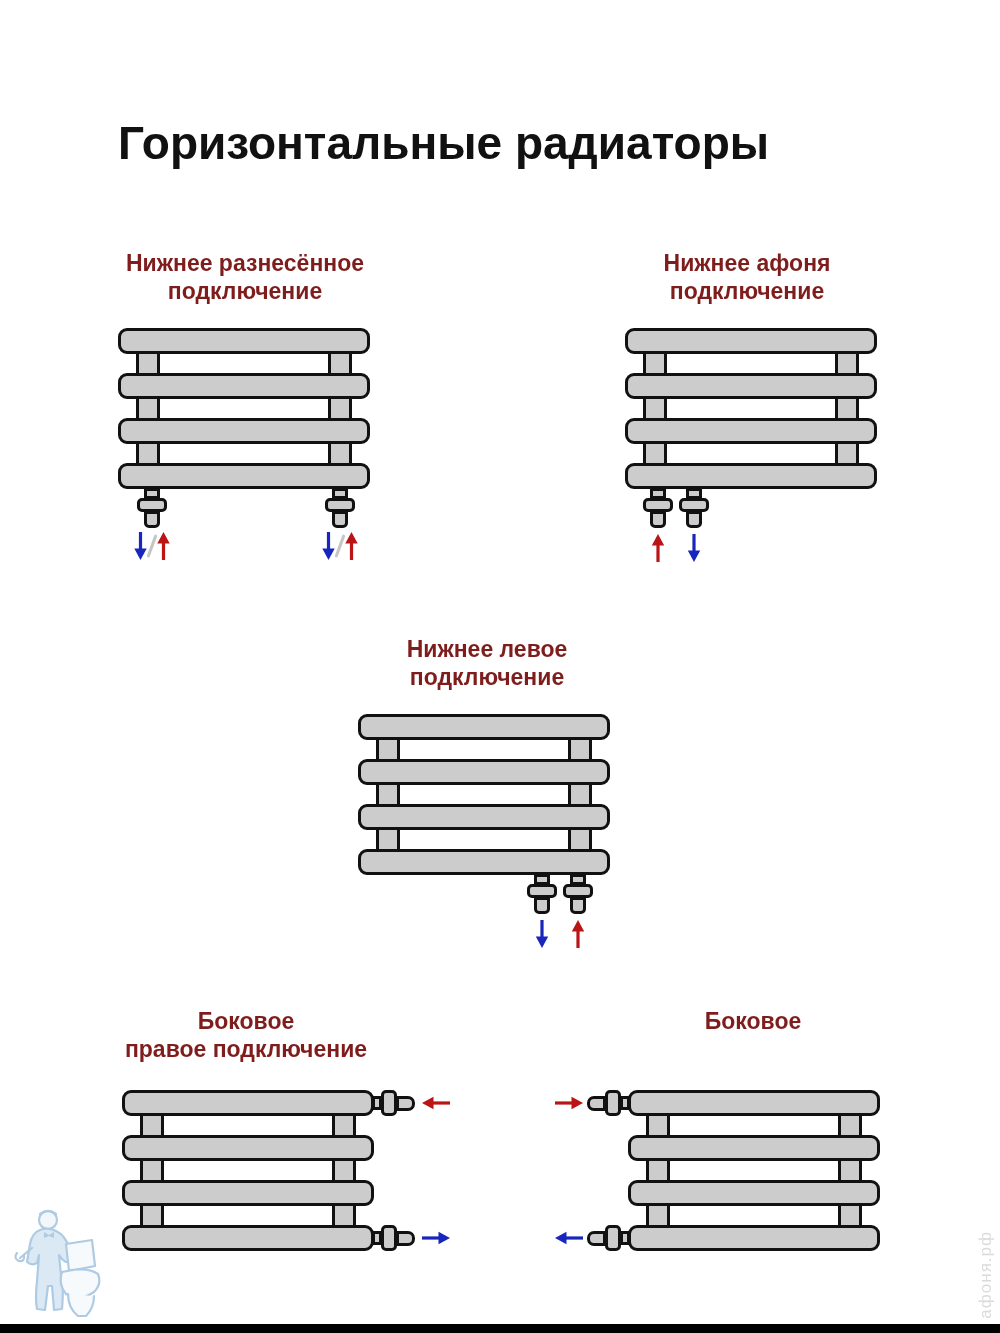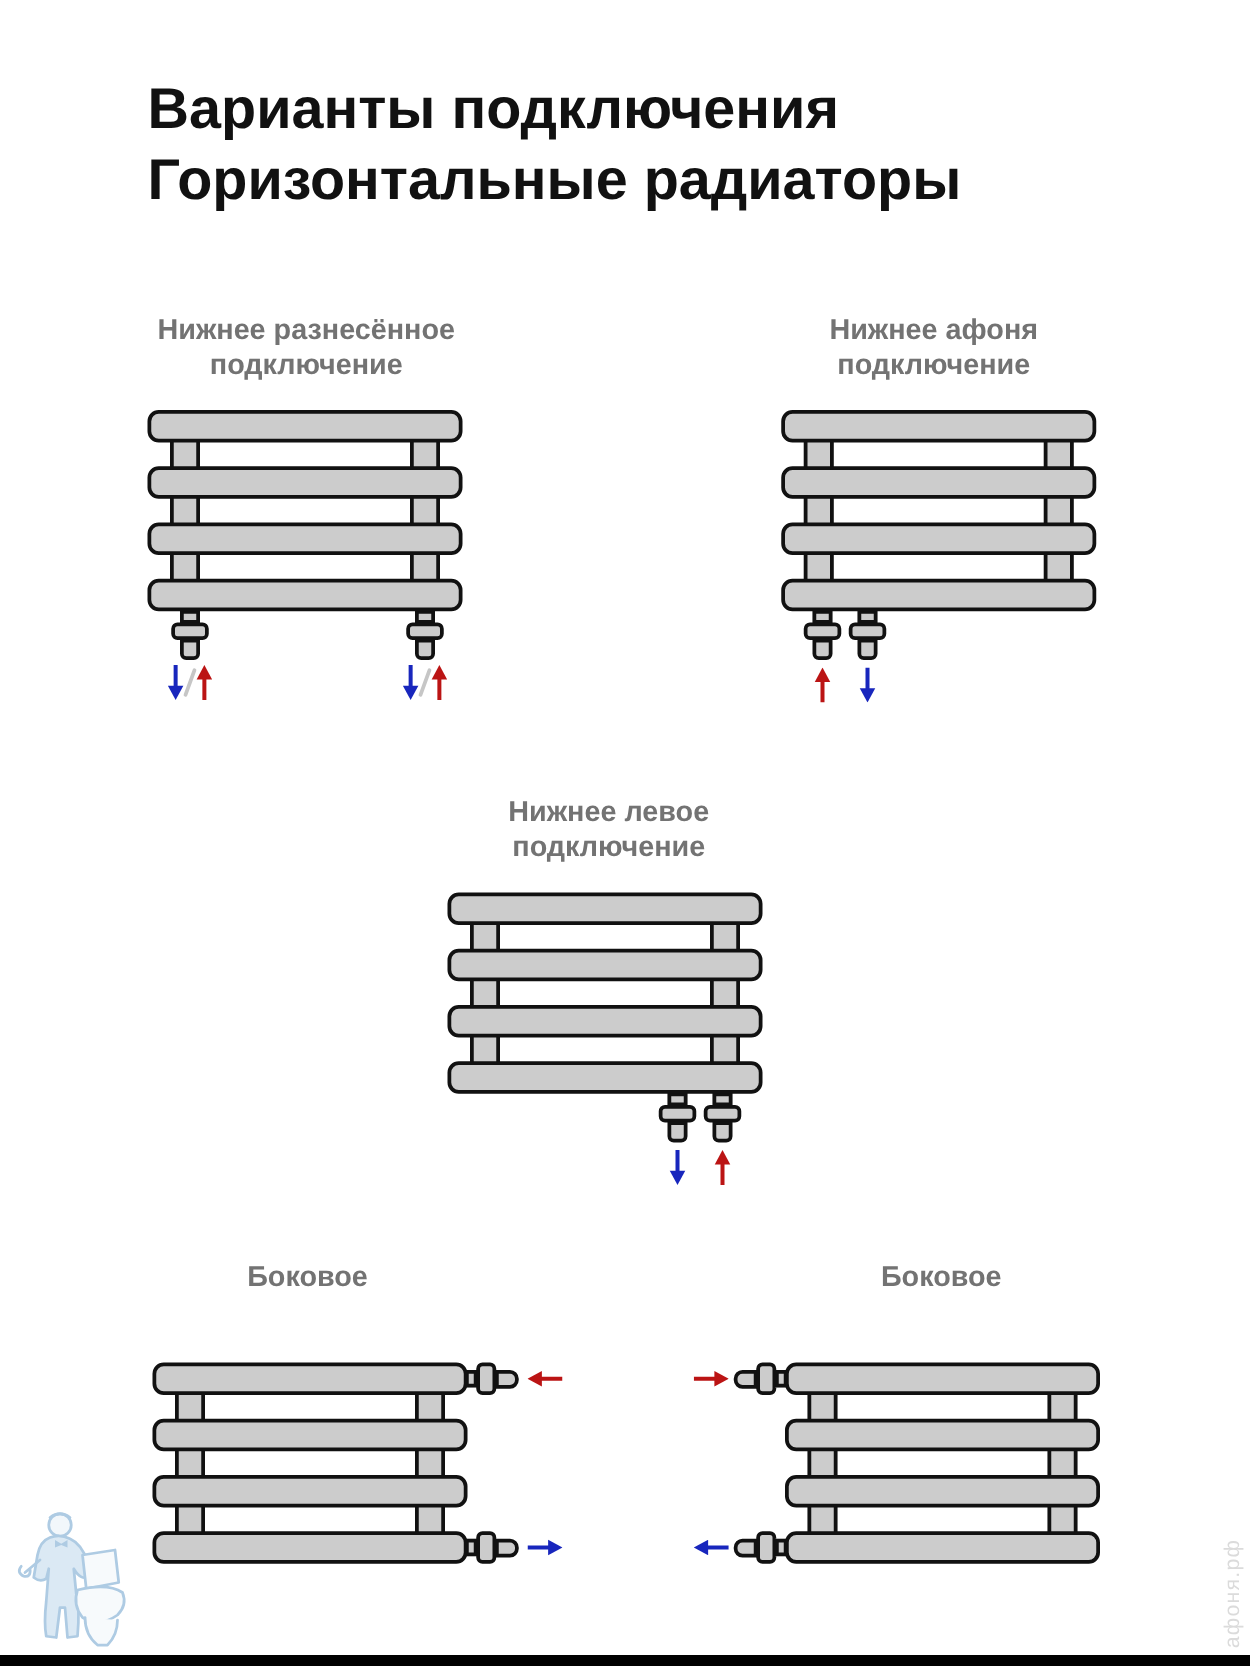--- a/index.html
+++ b/index.html
@@ -6,21 +6,21 @@
   .canvas {
     position:relative; width:1000px; height:1333px; background:#ffffff;
     font-family:"Liberation Sans", sans-serif; overflow:hidden;
     --rad-fill:#cccccc; --rad-line:#111111; --red:#bb1414; --blue:#1826bd;
     --slash:#c6c6c6; --wm-text:#dbdbdb; --wm-logo:#aecbe3;
   }
   .title { position:absolute; left:118px; top:58px; margin:0; font-size:46px;
            line-height:57px; font-weight:bold; color:#111; }
   .section { position:absolute; }
   .dlabel { position:absolute; left:0; right:0; top:0; text-align:center;
-            font-size:23px; line-height:28px; font-weight:bold; color:#737373; }
+            font-size:23px; line-height:28px; font-weight:bold; color:#7f1d1d; }
   .radiator { position:absolute; width:252px; height:161px; }
   .bar,.post,.vv-stub,.vv-nut,.vv-pipe,.hv-stub,.hv-nut,.hv-pipe {
     background:var(--rad-fill); border:3px solid var(--rad-line); box-sizing:border-box; }
   .bar  { position:absolute; left:0; width:252px; height:26px; border-radius:9px; z-index:2; }
   .b1{top:0} .b2{top:45px} .b3{top:90px} .b4{top:135px}
   .post { position:absolute; top:10px; width:24px; height:141px; z-index:1; }
   .post-l{left:18px} .post-r{right:18px}
   .valve-v { position:absolute; top:160px; display:flex; flex-direction:column;
              align-items:center; transform:translateX(-50%); z-index:0; }
   .vv-stub { width:16px; height:11px; }
@@ -44,21 +44,21 @@
   .brand { position:absolute; right:4px; bottom:14px; writing-mode:vertical-rl;
            transform:rotate(180deg); font-size:17px; color:var(--wm-text); letter-spacing:1px; }
   .plumber { position:absolute; left:10px; top:1206px; }
   .bottom-bar { position:absolute; left:0; right:0; bottom:0; height:9px; background:#000; }
 </style>
 </head>
 <body>
 
 <div class="canvas" style="--rad-fill: #cccccc; --rad-line: #111111; --red: #bb1414; --blue: #1826bd; --slash: #c6c6c6; --wm-text: #dbdbdb; --wm-logo: #aecbe3;">
 
-  <h1 class="title"><span>Варианты подключения</span><br><span>Горизонтальные радиаторы</span></h1>
+  <h1 class="title"><br><span>Горизонтальные радиаторы</span></h1>
 
   <section class="section" style="left:80px; top:249px; width:330px; height:340px;">
     <div class="dlabel"><span>Нижнее разнесённое</span><br><span>подключение</span></div>
     <div class="radiator" style="left:38px; top:79px;">
       <div class="post post-l"></div>
       <div class="post post-r"></div>
       <div class="bar b1"></div>
       <div class="bar b2"></div>
       <div class="bar b3"></div>
       <div class="bar b4"></div>
@@ -167,21 +167,21 @@
       <div class="arrow-v arr-red" style="left:220px;">
           <svg width="14" height="28" viewBox="0 0 14 28">
             <polygon points="7,0 0.8,11.5 13.2,11.5"></polygon>
             <rect x="5.4" y="10" width="3.2" height="18"></rect>
           </svg>
         </div>
     </div>
   </section>
 
   <section class="section" style="left:80px; top:1007px; width:332px; height:290px;">
-    <div class="dlabel"><span>Боковое</span><br></div>
+    <div class="dlabel"><span>Боковое</span><br><span>правое подключение</span></div>
     <div class="radiator" style="left:42px; top:83px;">
       <div class="post post-l"></div>
       <div class="post post-r"></div>
       <div class="bar b1"></div>
       <div class="bar b2"></div>
       <div class="bar b3"></div>
       <div class="bar b4"></div>
       <div class="valve-h" style="left:250px; top:0;">
           <div class="hv-stub"></div>
           <div class="hv-nut"></div>

